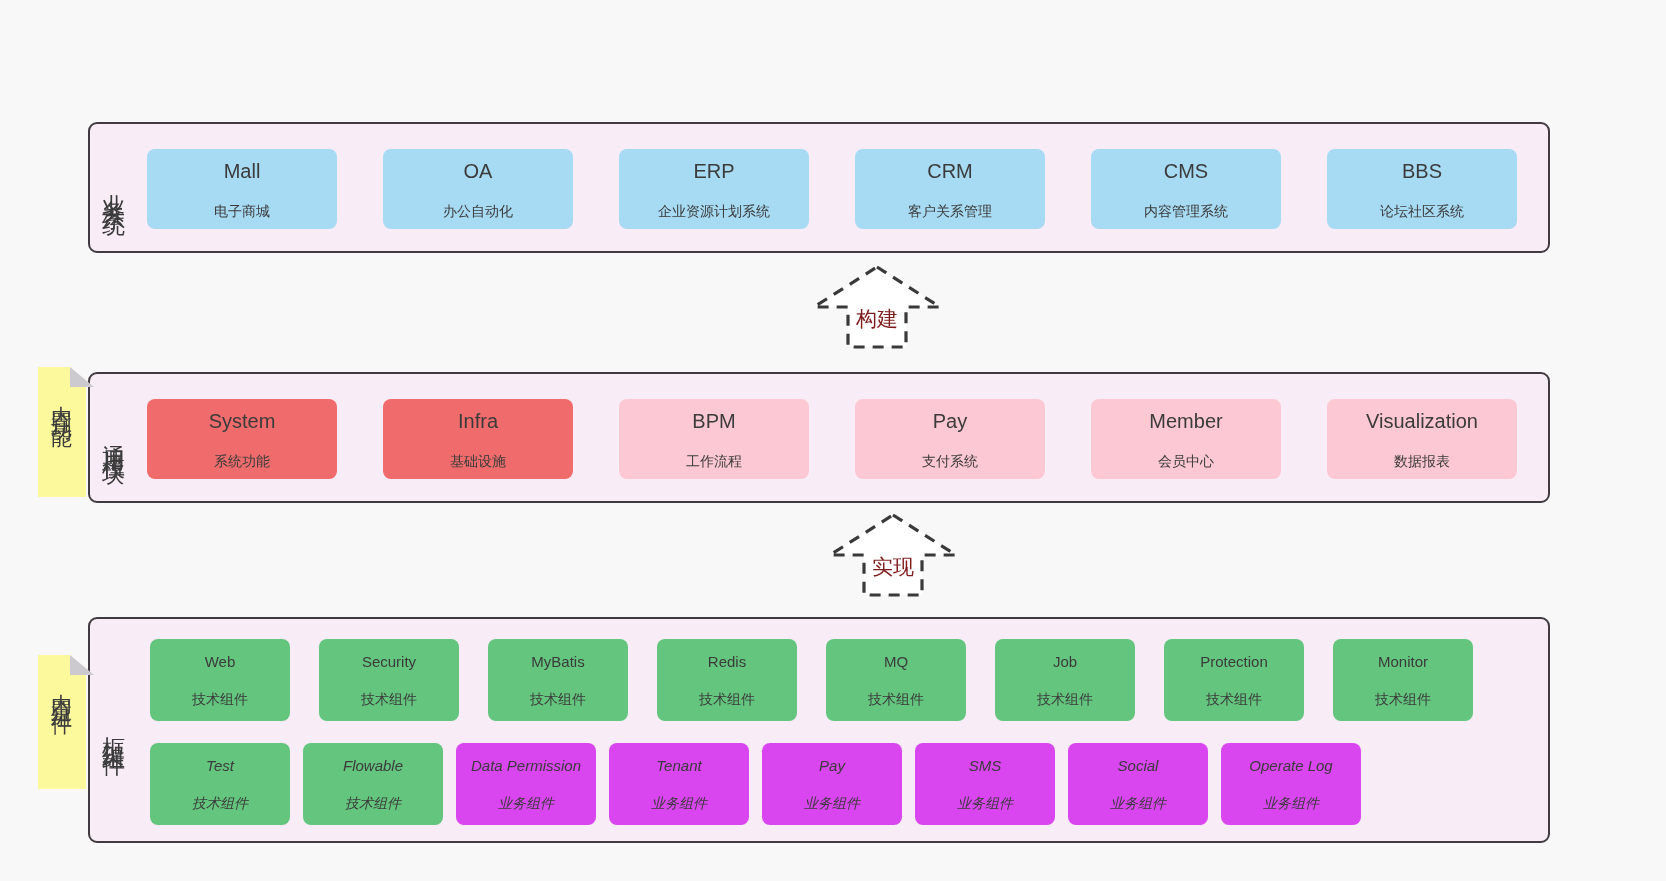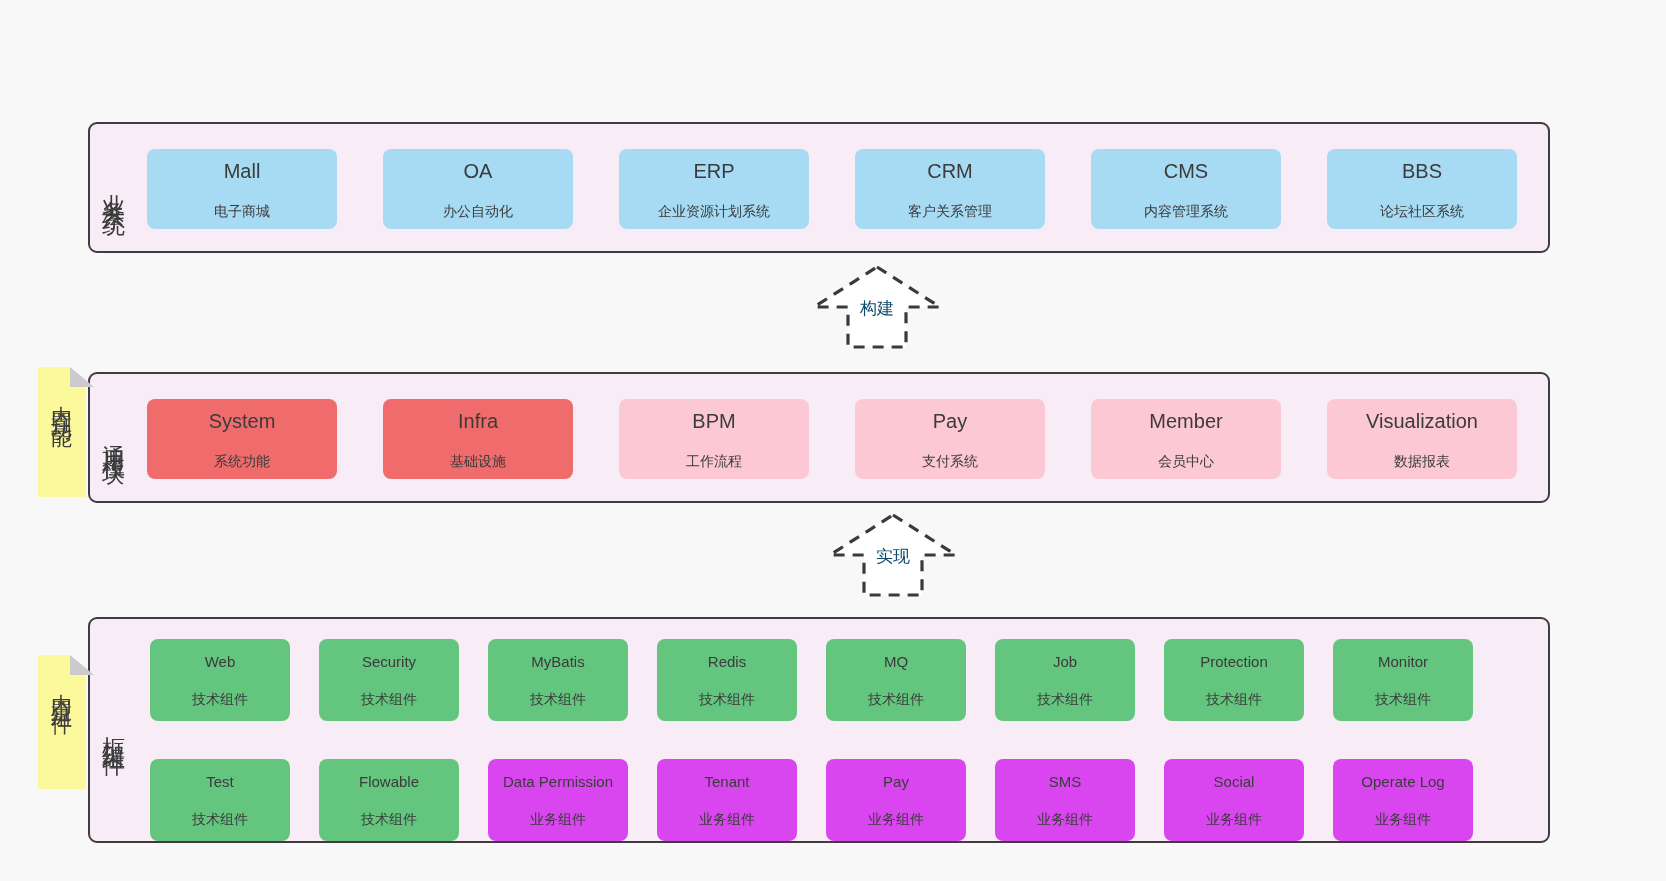--- a/index.html
+++ b/index.html
@@ -13,21 +13,21 @@
   #band-modules{top:372px;height:131px;}
   #band-framework{top:617px;height:226px;}
 
   .vlabel{position:absolute;left:12px;top:50%;transform:translateY(-50%);
           writing-mode:vertical-rl;text-orientation:upright;
           font-size:23px;letter-spacing:6px;color:#3b3b3b;line-height:1;}
 
   .row{position:absolute;display:flex;}
   .row-6{left:57px;top:25px;gap:46px;}
   .row-8a{left:60px;top:20px;gap:29px;}
-  .row-8b{left:60px;top:140px;gap:29px;}
+  .row-8b{left:60px;top:124px;gap:13px;font-style:italic;}
 
   .box{width:190px;height:80px;border-radius:8px;display:flex;flex-direction:column;
        justify-content:center;align-items:center;text-align:center;color:#3b3b3b;}
   .row-8a .box,.row-8b .box{width:140px;height:82px;}
   .box .name{font-size:20px;line-height:1.3;}
   .row-8a .box .name,.row-8b .box .name{font-size:15px;}
   .box .desc{font-size:14px;line-height:1.3;margin-top:18px;}
 
   .blue{background:#a7daf3;}
   .red{background:#f06c6c;}
@@ -46,22 +46,22 @@
   #fold-framework{left:70px;top:655px;}
   .note-text{position:absolute;left:50%;transform:translateX(-50%);top:22px;
              writing-mode:vertical-rl;text-orientation:upright;
              font-size:21px;letter-spacing:7px;color:#3b3b3b;line-height:1;}
 
   
   .arrow{position:absolute;width:132px;height:86px;z-index:2;}
   #arrow-build{left:811px;top:264px;}
   #arrow-implement{left:827px;top:512px;text-decoration:underline;}
   .arrow svg{display:block;}
-  .alabel{position:absolute;left:50%;top:32px;transform:translateX(-50%);
-          background:#ffffff;font-size:17px;color:#0c4a6e;padding:1px 4px;white-space:nowrap;}
+  .alabel{position:absolute;left:50%;top:40px;transform:translateX(-50%);
+          background:#ffffff;font-size:21px;color:#7f1d1d;padding:1px 4px;white-space:nowrap;}
 </style>
 </head>
 <body>
 
 <div class="stage">
 
   <div class="band" id="band-business">
     <div class="vlabel">业务系统</div>
     <div class="row row-6">
       <div class="box blue">

